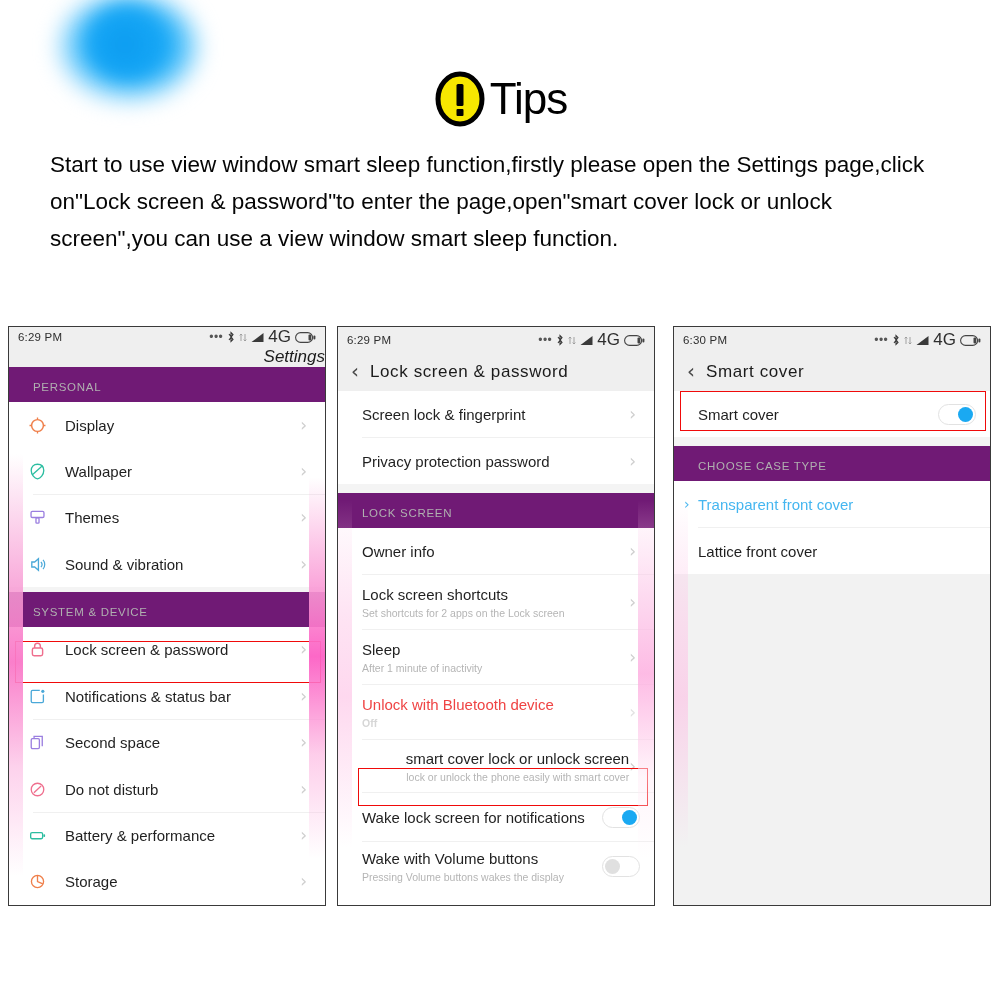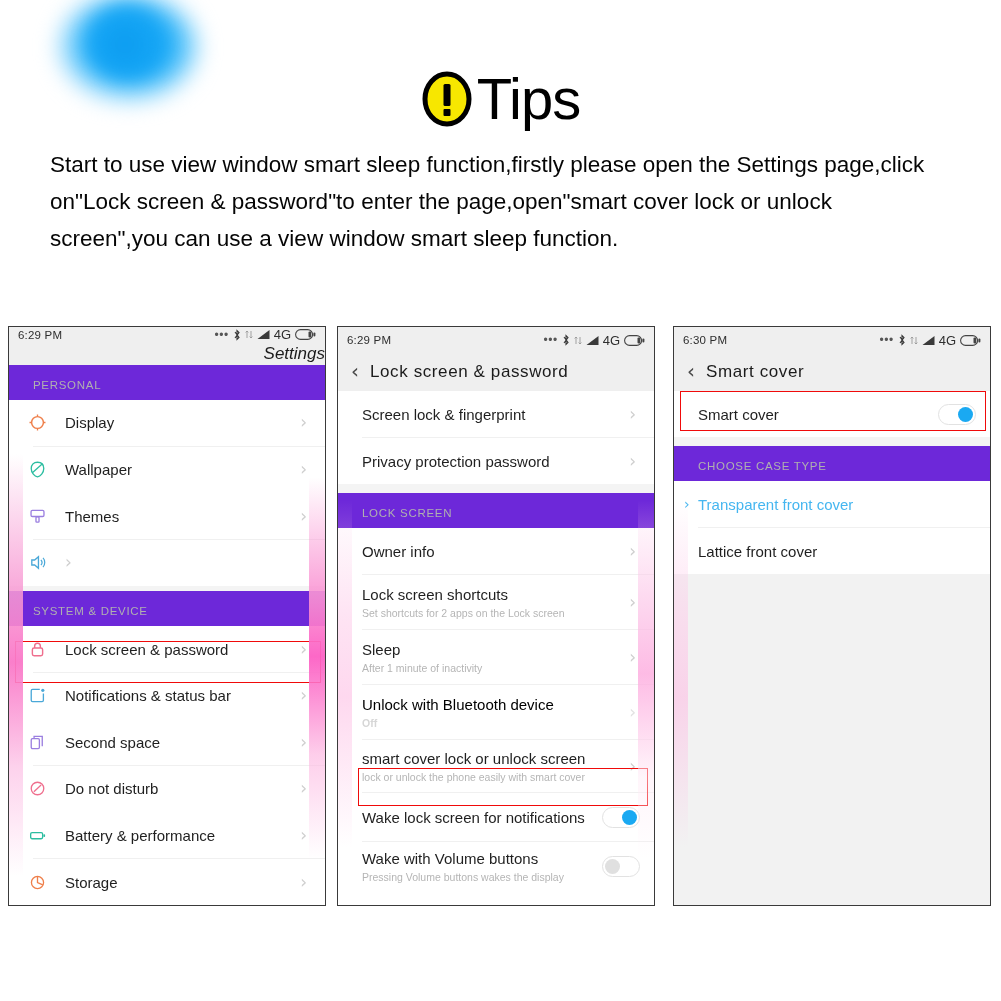--- a/index.html
+++ b/index.html
@@ -31,21 +31,21 @@
   
   .tips-head {
     position:absolute; left:0; top:70px; width:1001px;
     display:flex; align-items:center; justify-content:center; gap:4px;
   }
   .warn-icon {
     width:52px; height:56px; position:relative; flex:0 0 auto;
   }
   .warn-icon svg { display:block; }
   .tips-word {
-    font-size:58px; line-height:58px; color:#000; font-weight:400;
+    font-size:44px; line-height:58px; color:#000; font-weight:400;
     letter-spacing:-1px;
     font-family:"Liberation Sans","DejaVu Sans",sans-serif;
   }
   .tips-body {
     position:absolute; left:50px; top:146px; width:901px;
     text-align:left; color:#050505; font-size:22.5px; line-height:37px;
     font-family:"Liberation Sans","DejaVu Sans",sans-serif;
   }
 
   
@@ -78,58 +78,58 @@
   }
 
   
   .statusbar {
     height:26px; background:#efefef; display:flex; align-items:center;
     justify-content:space-between; padding:0 9px; position:relative; z-index:3;
   }
   .sb-time { font-size:11.5px; color:#2e2e2e; letter-spacing:0.2px; }
   .sb-icons { display:flex; align-items:center; gap:4px; }
   .sb-icons .dots { font-size:12px; color:#555; letter-spacing:0.5px; line-height:10px; }
-  .sb-icons .g4 { font-size:13px; color:#2e2e2e; }
+  .sb-icons .g4 { font-size:17px; color:#2e2e2e; }
   .sb-ico { display:block; }
 
   
   .appbar {
     height:38px; background:#efefef; display:flex; align-items:center;
     position:relative; z-index:3;
   }
   .appbar.centered { justify-content:flex-end;font-style:italic; }
   .appbar-title { font-size:17px; color:#1b1b1b; }
   .appbar .back {
     font-size:20px; color:#4a4a4a; padding:0 11px 2px 13px; line-height:1;
     font-family:"DejaVu Sans", sans-serif;
   }
   .appbar-title.lh { letter-spacing:0.6px; }
 
   
   .sec {
     font-size:11.5px; color:#b0b0b0; letter-spacing:0.7px;
-    padding:14px 0 9px 24px; background:#6d28d9;
+    padding:14px 0 9px 24px; background:#701a75;
   }
   .sec-gap { height:9px; background:#f4f4f4; }
 
   
   .row {
     position:relative; display:flex; align-items:center;
     min-height:46px; background:#fff; padding:0 14px 0 0;
   }
   .row .ico-cell { width:56px; display:flex; justify-content:center; align-items:center; flex:0 0 auto; }
   .row .txt { flex:1 1 auto; display:flex; flex-direction:column; justify-content:center; }
   .row .t1 { font-size:15px; color:#1f1f1f; line-height:19px; }
   .row .t2 { font-size:10.5px; color:#b5b5b5; line-height:14px; margin-top:2px; }
   .row.noicon .txt { padding-left:24px; }
   .row .chev {
     flex:0 0 auto; color:#cfcfcf; font-size:17px; line-height:1;
     font-family:"DejaVu Sans", sans-serif; padding-right:4px;
   }
-  .row.dim .t1 { color:#000000; }
+  .row.dim .t1 { color:#ef4444; }
   .row.dim .t2 { color:#d6d6d6;font-weight:bold; }
   .row.dim .chev { color:#e2e2e2; }
   .divider { height:1px; background:#f0f0f0; margin-left:24px; }
 
   
   .toggle {
     width:38px; height:21px; border-radius:11px; background:#fff;
     border:1px solid #e2e2e2; position:relative; flex:0 0 auto;
   }
   .toggle .knob {
@@ -249,20 +249,23 @@
         </div>
         <div class="divider"></div>
 
         <div class="row">
           <span class="ico-cell">
             <svg width="19" height="19" viewBox="0 0 20 20">
                 <path d="M4 7.4 L7 7.4 L11 4 L11 16 L7 12.6 L4 12.6 Z" fill="none" stroke="#4aa8d8" stroke-width="1.4"></path>
                 <path d="M13.6 7.2 C15 8.8 15 11.2 13.6 12.8 M15.8 5.2 C18.2 7.8 18.2 12.2 15.8 14.8" fill="none" stroke="#4aa8d8" stroke-width="1.3"></path>
               </svg>
           </span>
+          <span class="txt">
+            <span class="t1">Sound &amp; vibration</span>
+          </span>
           <span class="chev">›</span>
         </div>
 
         <div class="sec-gap"></div>
         <div class="sec">SYSTEM &amp; DEVICE</div>
 
         <div class="row">
           <span class="ico-cell">
             <svg width="19" height="19" viewBox="0 0 20 20">
                 <rect x="4.6" y="8.4" width="10.8" height="8.2" rx="1.8" fill="none" stroke="#ef6f8e" stroke-width="1.5"></rect>
@@ -428,21 +431,21 @@
 
         <div class="row noicon dim" style="min-height:54px;">
           <span class="txt">
             <span class="t1">Unlock with Bluetooth device</span>
             <span class="t2">Off</span>
           </span>
           <span class="chev">›</span>
         </div>
         <div class="divider"></div>
 
-        <div class="row noicon" style="min-height:52px;">
+        <div class="row noicon" style="min-height:52px;text-align:right;">
           <span class="txt">
             <span class="t1">smart cover lock or unlock screen</span>
             <span class="t2">lock or unlock the phone easily with smart cover</span>
           </span>
           <span class="chev">›</span>
         </div>
         <div class="divider"></div>
 
         <div class="row noicon" style="min-height:48px;">
           <span class="txt">

